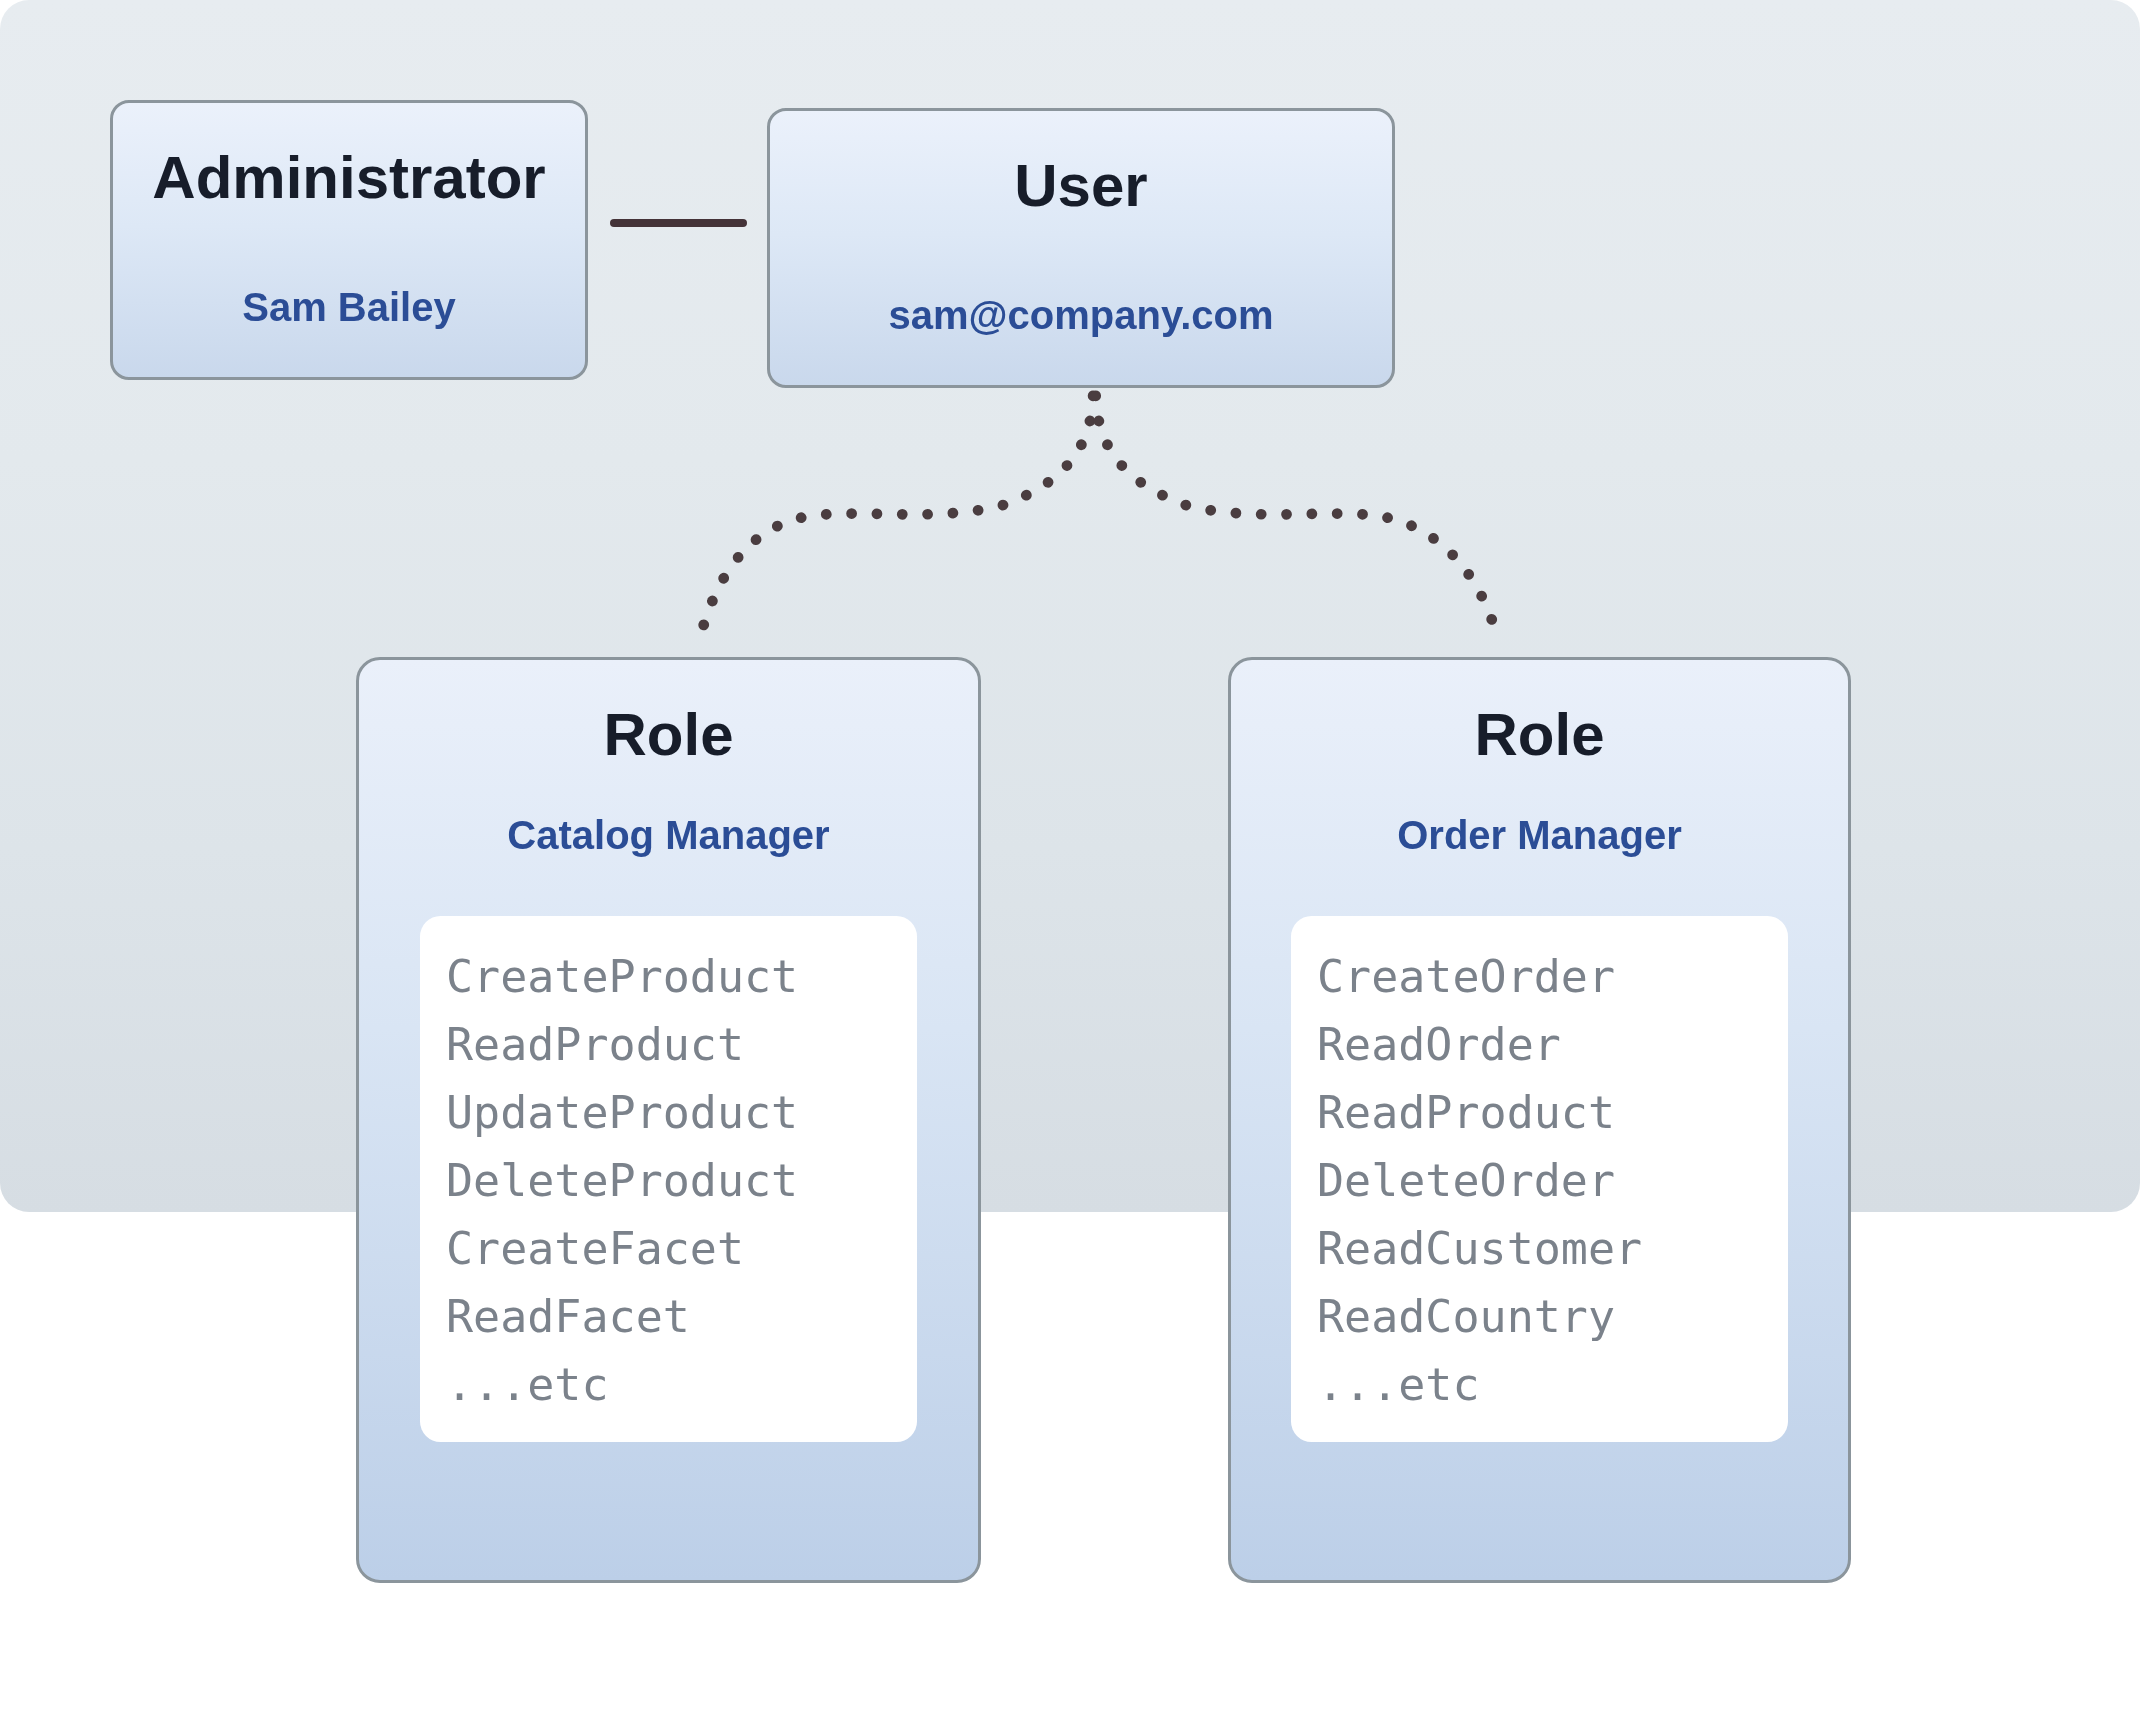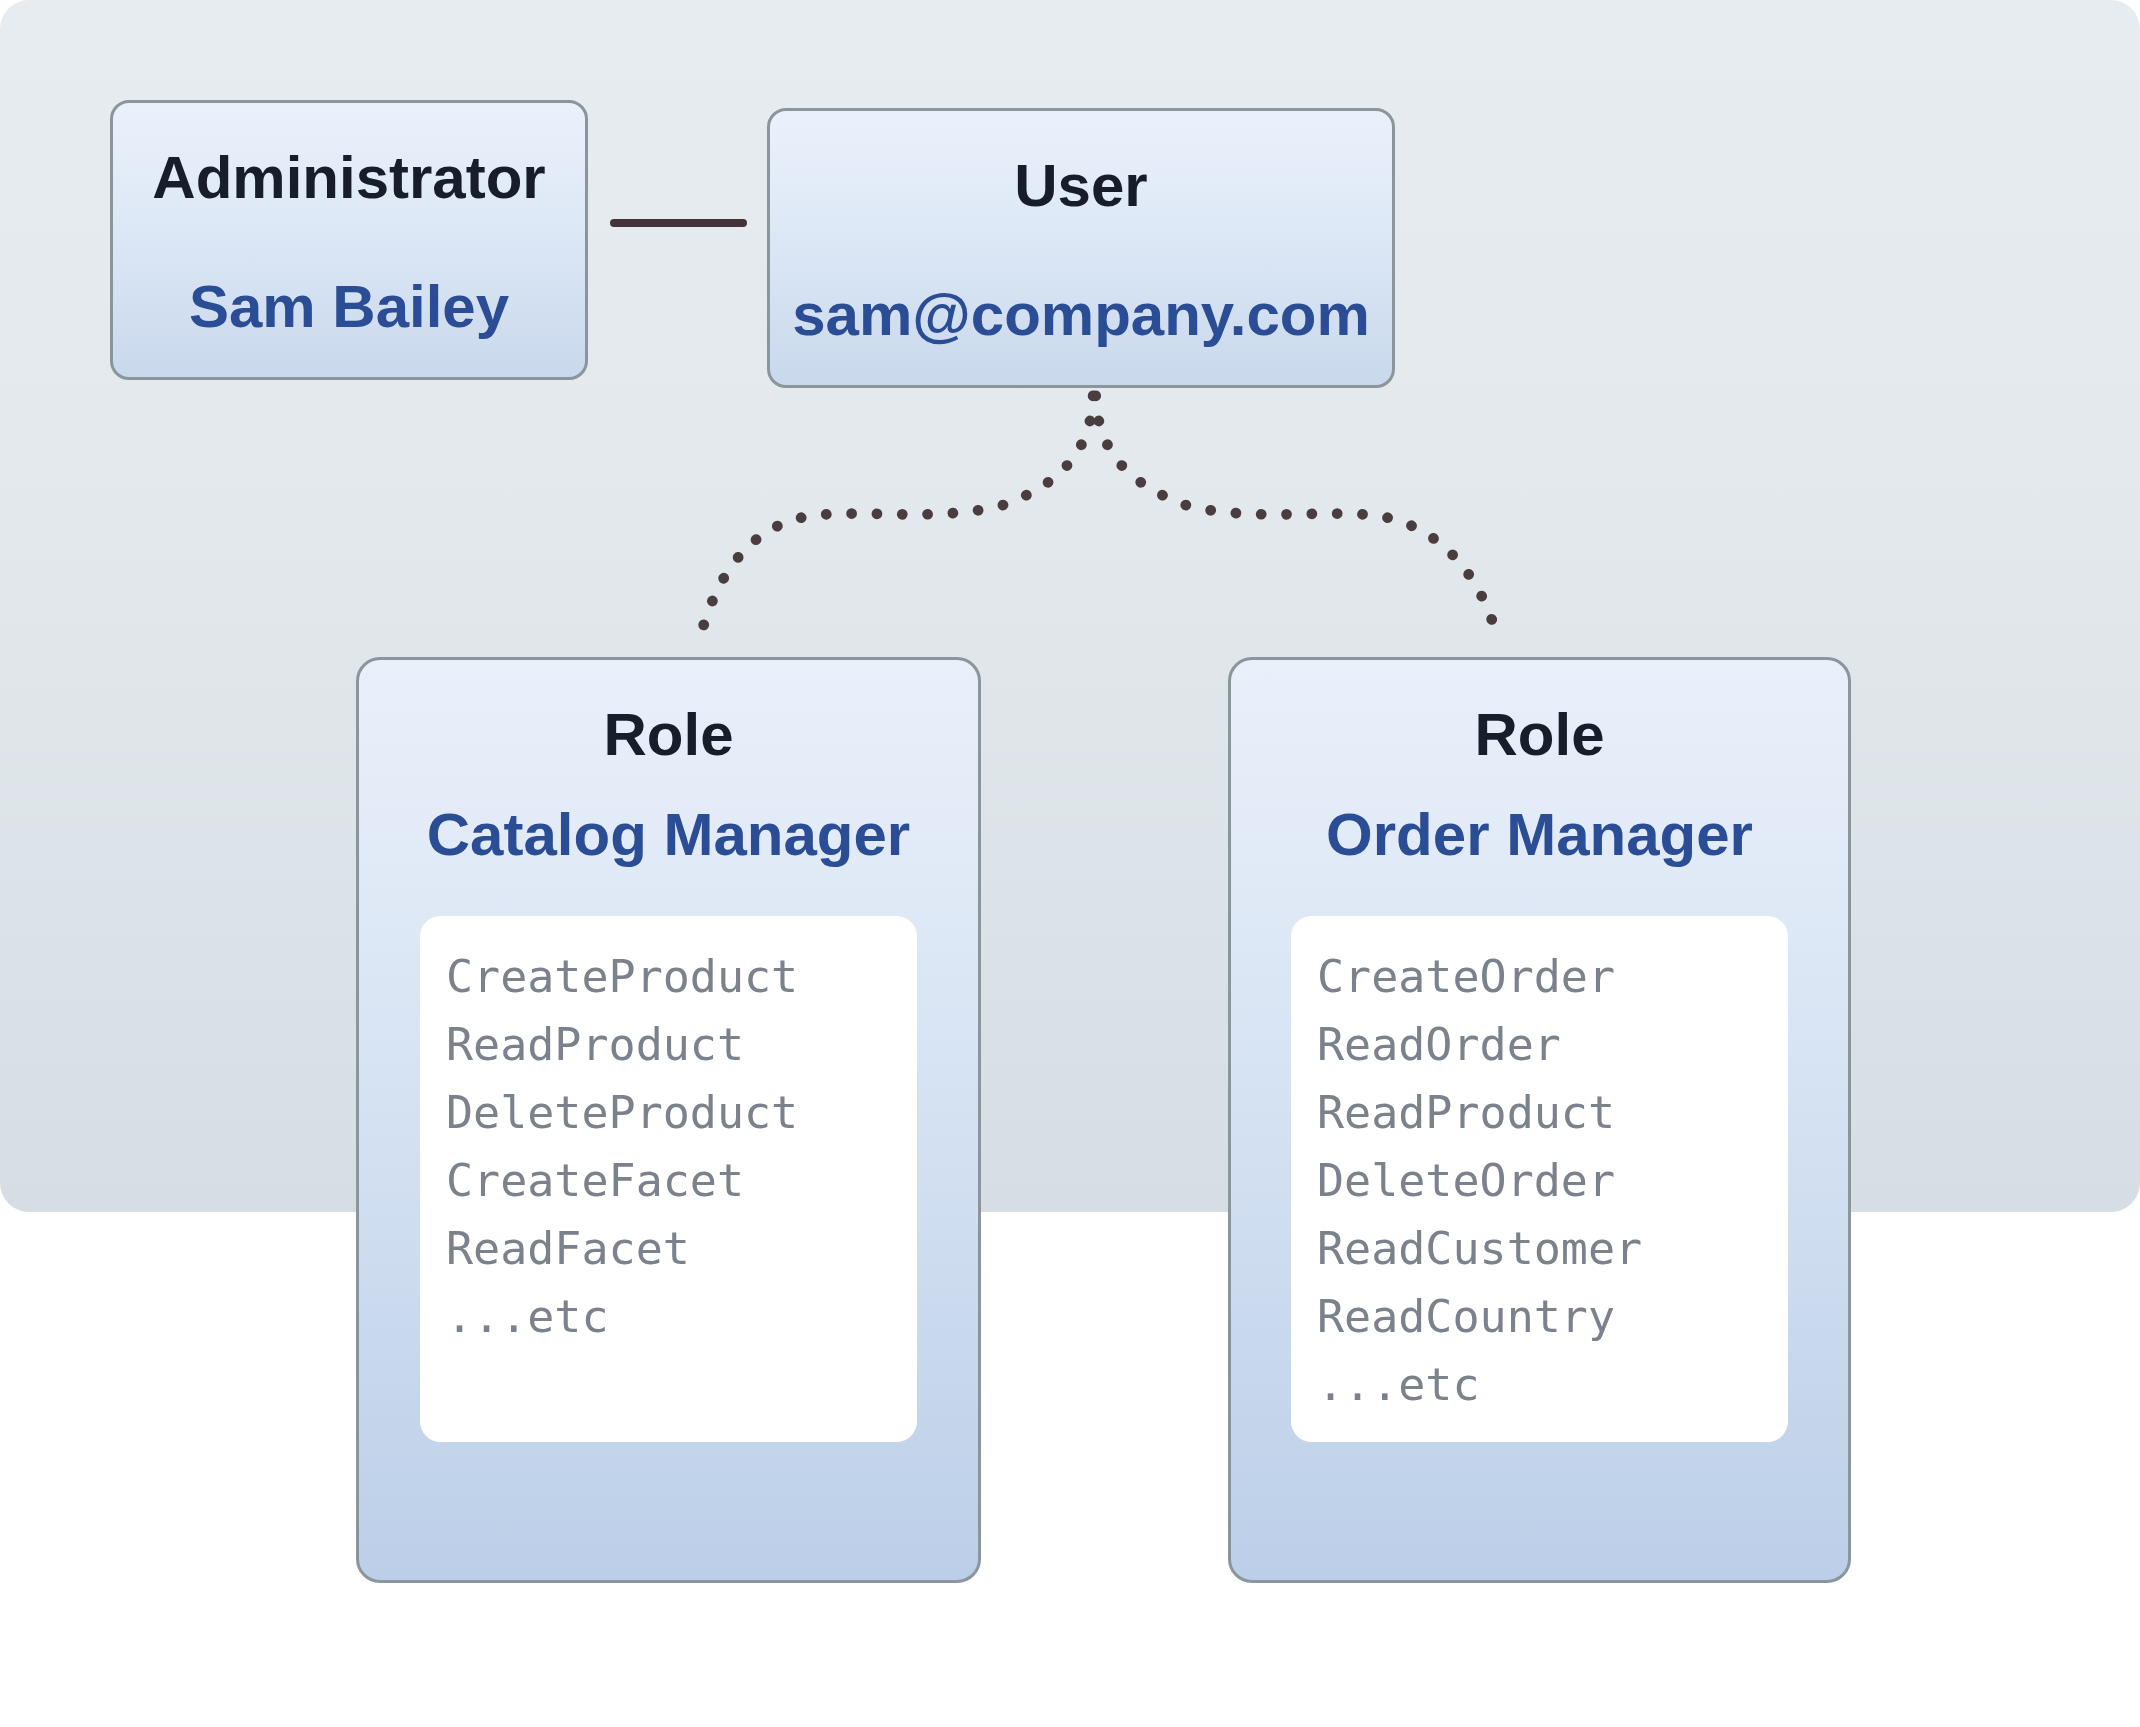--- a/index.html
+++ b/index.html
@@ -37,21 +37,21 @@
   }
   .node-title {
     font-weight: 700;
     font-size: 60px;
     line-height: 72px;
     color: #171d2a;
     letter-spacing: 0px;
   }
   .node-value {
     font-weight: 700;
-    font-size: 60px;
+    font-size: 40px;
     line-height: 72px;
     color: #2b4d96;
   }
   .entity .node-value { margin-top: 57px; }
   .role .node-value { margin-top: 28px; }
   .perm-card {
     box-sizing: border-box;
     width: 497px;
     height: 526px;
     margin: 45px auto 0 auto;
@@ -109,20 +109,21 @@
     <div class="node-title">User</div>
     <div class="node-value">sam@company.com</div>
   </div>
 
   <div class="node role" id="role-box-catalog">
     <div class="node-title">Role</div>
     <div class="node-value">Catalog Manager</div>
     <div class="perm-card">
         <div class="perm-line">CreateProduct</div>
         <div class="perm-line">ReadProduct</div>
+        <div class="perm-line">UpdateProduct</div>
         <div class="perm-line">DeleteProduct</div>
         <div class="perm-line">CreateFacet</div>
         <div class="perm-line">ReadFacet</div>
         <div class="perm-line">...etc</div>
       </div>
   </div>
 
   <div class="node role" id="role-box-order">
     <div class="node-title">Role</div>
     <div class="node-value">Order Manager</div>

